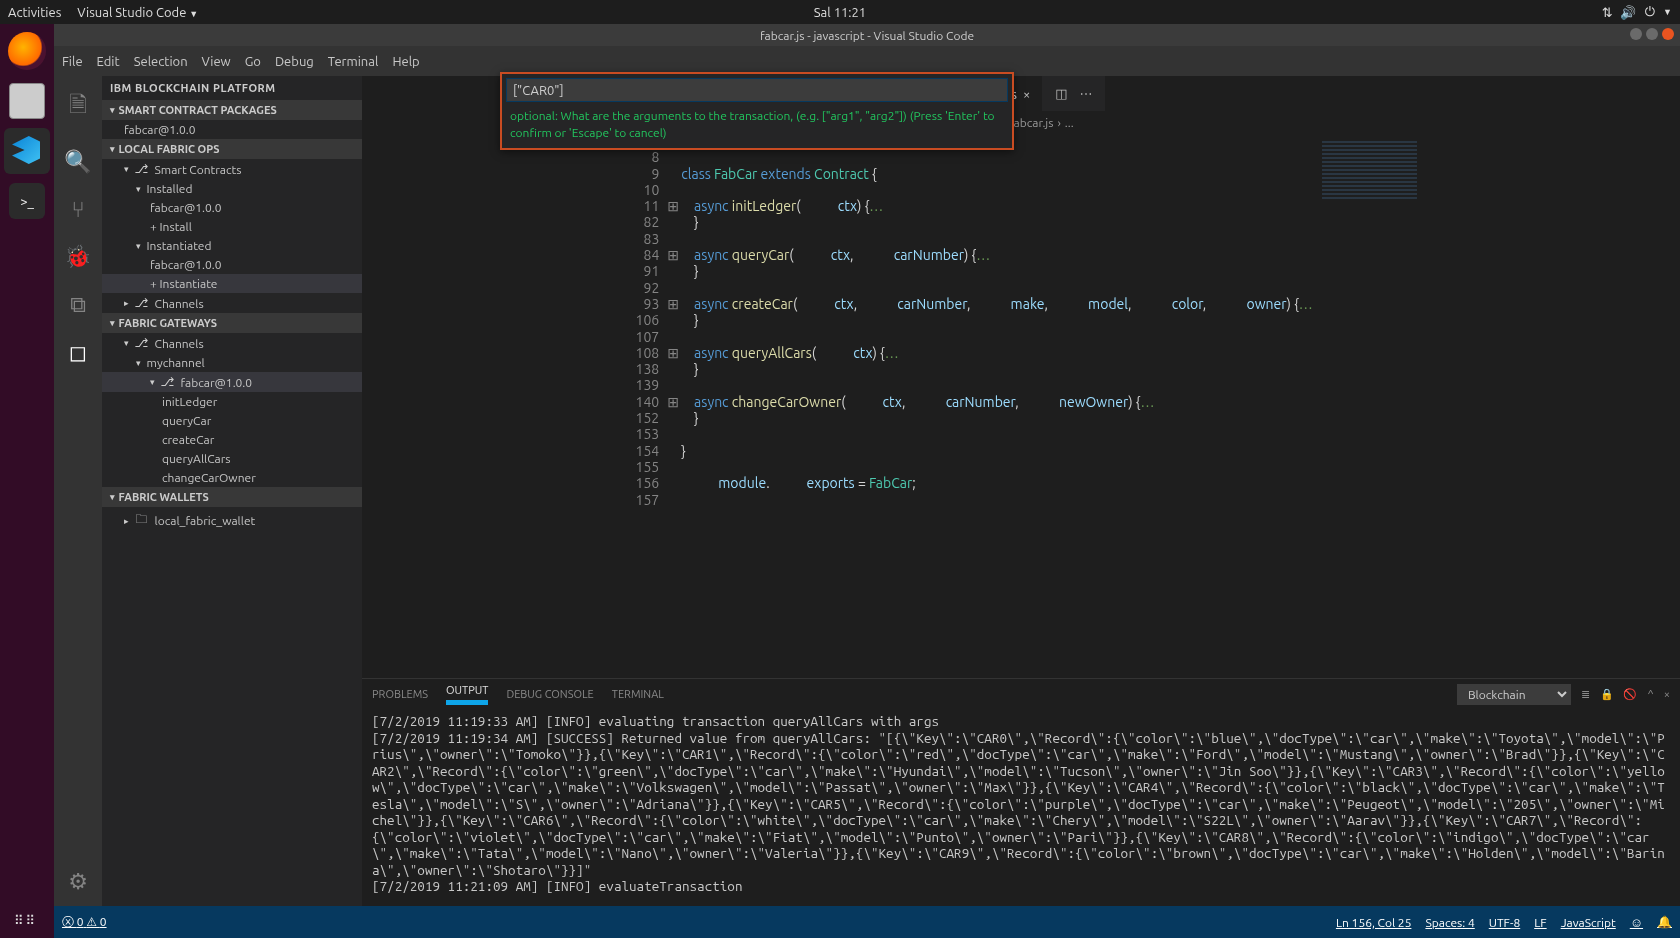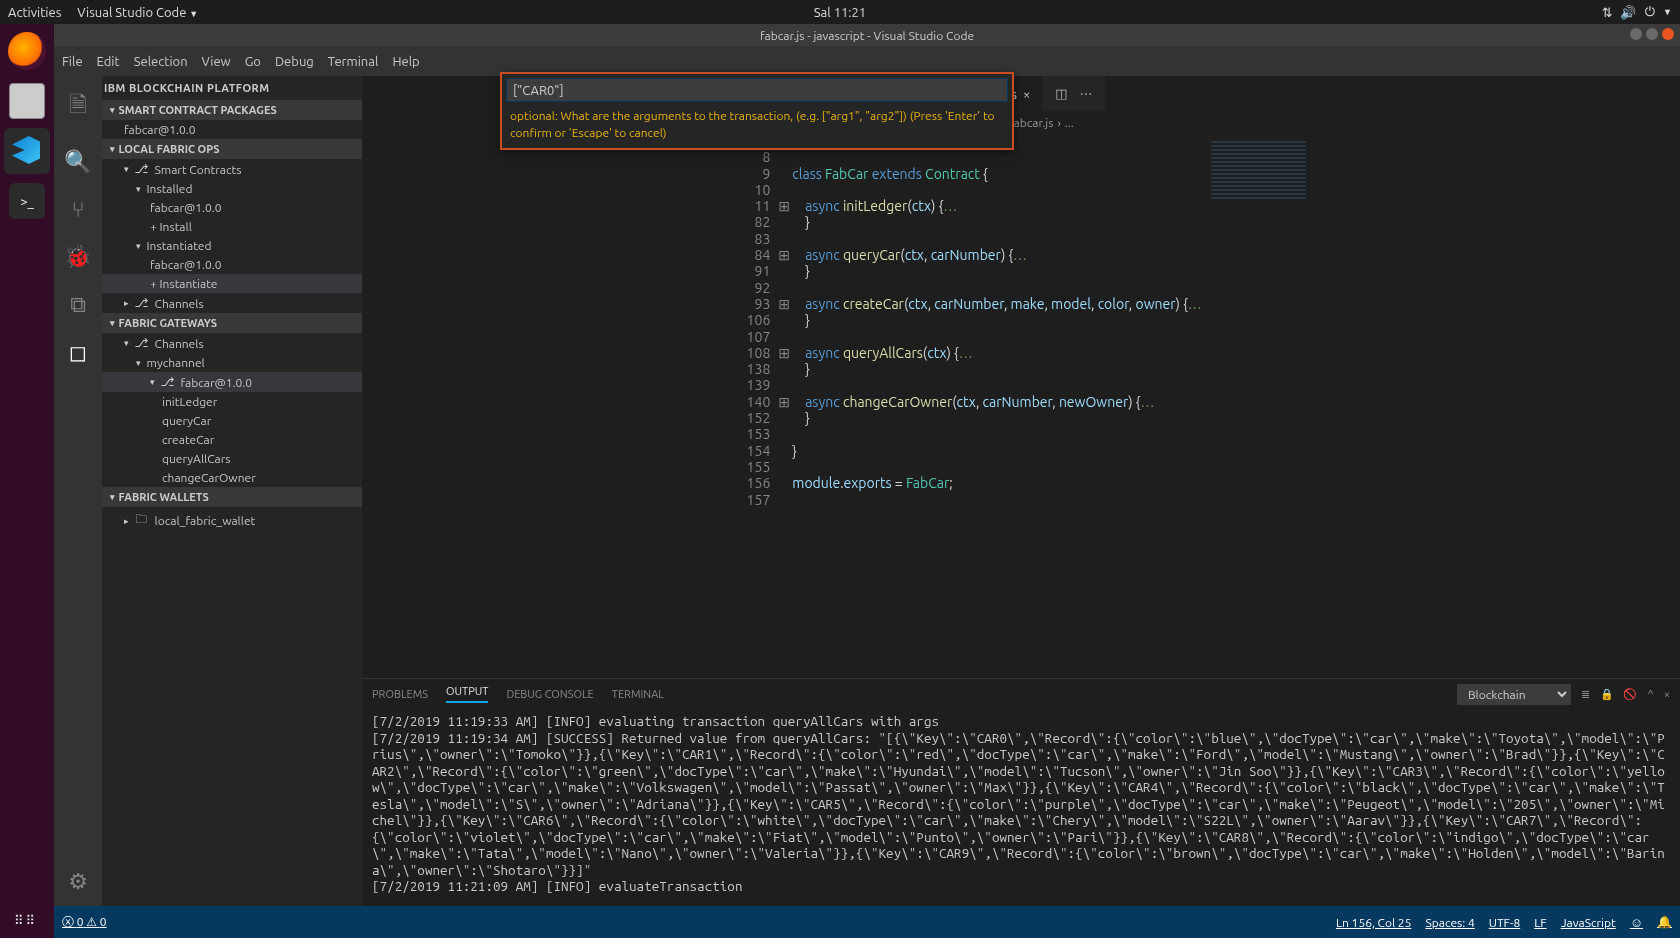--- a/index.html
+++ b/index.html
@@ -33,21 +33,21 @@
 .menu-bar{ height:30px; background:#333333; display:flex; align-items:center; padding:0 8px; gap:14px; color:#c8c8c8; font-size:13px;}
 .menu-bar span{cursor:default;}
 
 .main{ flex:1; display:flex; min-height:0;}
 .activity-bar{ width:48px; background:#333333; display:flex; flex-direction:column; align-items:center; padding-top:12px; gap:22px; color:#848484;}
 .activity-bar .glyph{ font-size:22px;}
 .activity-bar .gear{ margin-top:auto; padding-bottom:12px;}
 .activity-bar .active{ color:#fff;}
 
 .side-panel{ width:260px; background:#252526; color:#bdbdbd; font-size:12px; overflow-y:auto;}
-.panel-title{ background:#252526; color:#ccc; font-size:11px; font-weight:600; letter-spacing:0.5px; padding:6px 2px;}
+.panel-title{ background:#252526; color:#ccc; font-size:11px; font-weight:600; letter-spacing:0.5px; padding:6px 8px;}
 .section-header{ background:#383838; color:#ccc; font-size:11px; padding:4px 8px; display:flex; align-items:center; gap:4px; font-weight:600;}
 .section-header .chev{ font-size:9px;}
 .tree{ padding:0 0;}
 .tree-row{ padding:3px 0 3px 22px; display:flex; align-items:center; gap:6px; color:#c5c5c5;}
 .tree-row.indent1{ padding-left:34px;}
 .tree-row.indent2{ padding-left:48px;}
 .tree-row.indent3{ padding-left:60px;}
 .tree-row.sel{ background:#37373d;}
 .tree-row .chev{ font-size:9px; color:#ccc;}
 .row-icon{ width:14px; display:inline-block; text-align:center; color:#ccc;}
@@ -60,30 +60,30 @@
 .tab-actions{ margin-left:auto; display:flex; align-items:center; gap:12px; padding:0 12px; color:#bbb;}
 .breadcrumb{ height:22px; background:#1e1e1e; color:#9a9a9a; display:flex; align-items:center; padding:0 12px; font-size:12px; gap:4px;}
 .breadcrumb .js-badge{ color:#cbcb41;}
 
 .editor{ flex:1; display:flex; font-family:'Ubuntu Mono','Consolas',monospace; font-size:14px; line-height:16.3px; position:relative;}
 .gutter{ width:48px; text-align:right; color:#858585; padding-right:8px; user-select:none; white-space:pre;}
 .fold-col{ width:14px; color:#858585; white-space:pre;}
 .code{ white-space:pre; color:#d4d4d4; flex:1;}
 .minimap{ width:110px; background:#1e1e1e; position:relative;}
 .minimap .blob{ position:absolute; top:8px; right:6px; width:95px; height:60px; background:repeating-linear-gradient(#3a5a7a 0 2px,#1e1e1e 2px 4px); opacity:0.4;}
-.k{ color:#569cd6;} .cls{ color:#4ec9b0;} .fn{ color:#dcdcaa;} .pr{ color:#9cdcfe;} .pn{ color:#d4d4d4;} .cm{ color:#6a9955;}
+.k{ color:#569cd6;} .cls{ color:#4ec9b0;} .fn{ color:#dcdcaa;} .pr{ color:#9cdcfe;margin-left:37px;} .pn{ color:#d4d4d4;} .cm{ color:#6a9955;}
 
 
 .quick-input{ position:absolute; left:500px; top:72px; width:514px; background:#252526; border:2px solid #c94c22; box-shadow:0 2px 8px rgba(0,0,0,0.5); z-index:50; padding:4px;}
 .quick-input input{ width:100%; background:#3c3c3c; border:1px solid #06395f; color:#ccc; padding:4px 6px; font-size:13px; outline:none;}
-.quick-input .hint{ color:#eab308; font-size:12px; padding:6px 4px 2px; line-height:1.4;}
+.quick-input .hint{ color:#22c55e; font-size:12px; padding:6px 4px 2px; line-height:1.4;}
 
 .panel{ height:228px; background:#1e1e1e; border-top:1px solid #333; display:flex; flex-direction:column;}
 .panel-tabs{ height:30px; display:flex; align-items:center; padding:0 10px; gap:18px; font-size:11px; color:#8a8a8a;}
-.panel-tabs .pt.active{ color:#e0e0e0; border-bottom:2px solid #0ea5e9; padding-bottom:4px;}
+.panel-tabs .pt.active{ color:#e0e0e0; border-bottom:5px solid #0ea5e9; padding-bottom:4px;}
 .panel-tabs .right{ margin-left:auto; display:flex; align-items:center; gap:10px;}
 .panel-tabs select{ background:#3c3c3c; color:#ccc; border:1px solid #3c3c3c; font-size:12px; padding:2px 28px 2px 6px;}
 .panel-body{ flex:1; overflow:auto; padding:4px 10px; font-family:'Ubuntu Mono',monospace; font-size:13.5px; line-height:16.5px; color:#c8c8c8; white-space:pre-wrap; word-break:break-all;}
 
 .status-bar{ height:22px; background:#06395f; color:#fff; display:flex; align-items:center; font-size:12px; padding:16px 8px; gap:14px;text-decoration:underline;}
 .status-bar .right{ margin-left:auto; display:flex; gap:14px; align-items:center;}
 .status-bar .warn::before{content:"⚠ ";}
 .status-bar .err::before{content:"ⓧ ";}
 .status-bar .smile{ font-size:13px;}
 </style>

